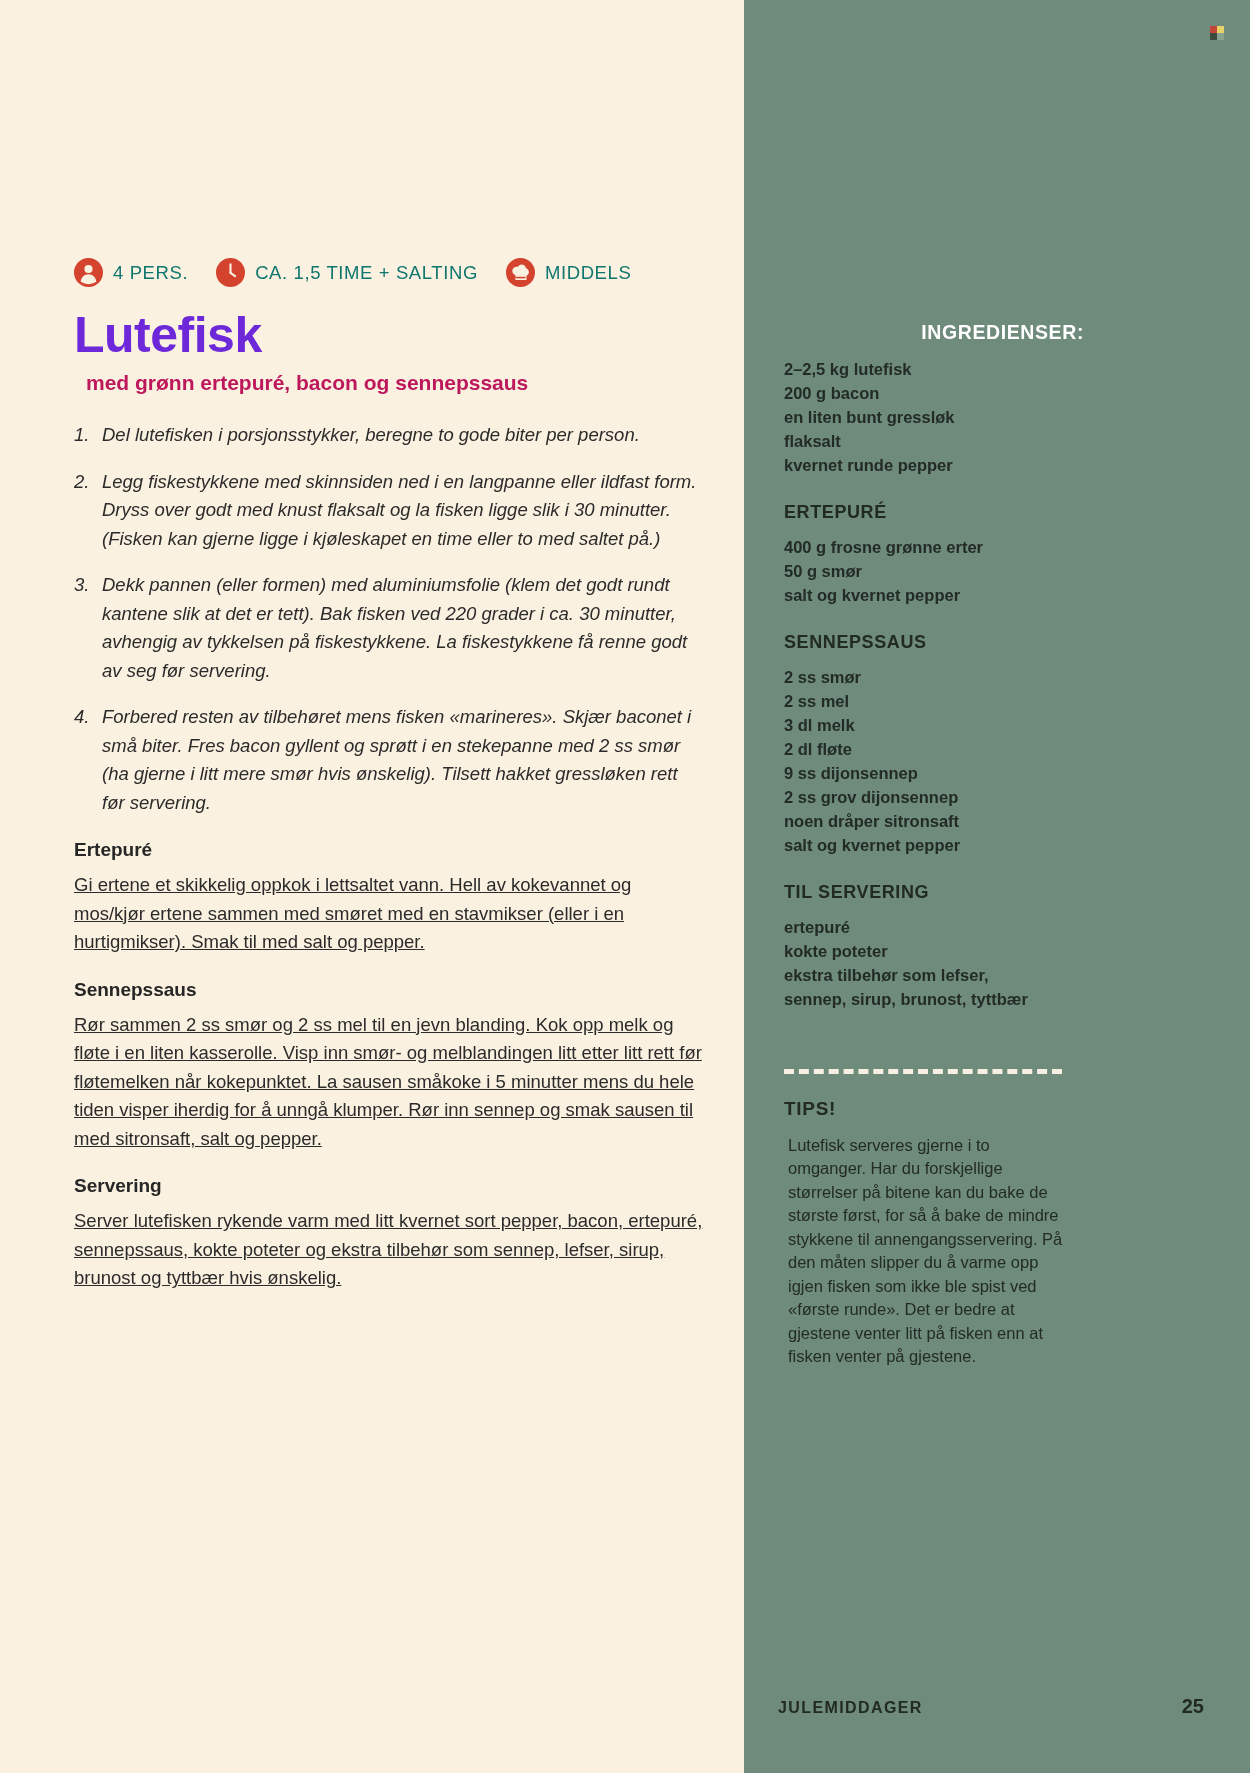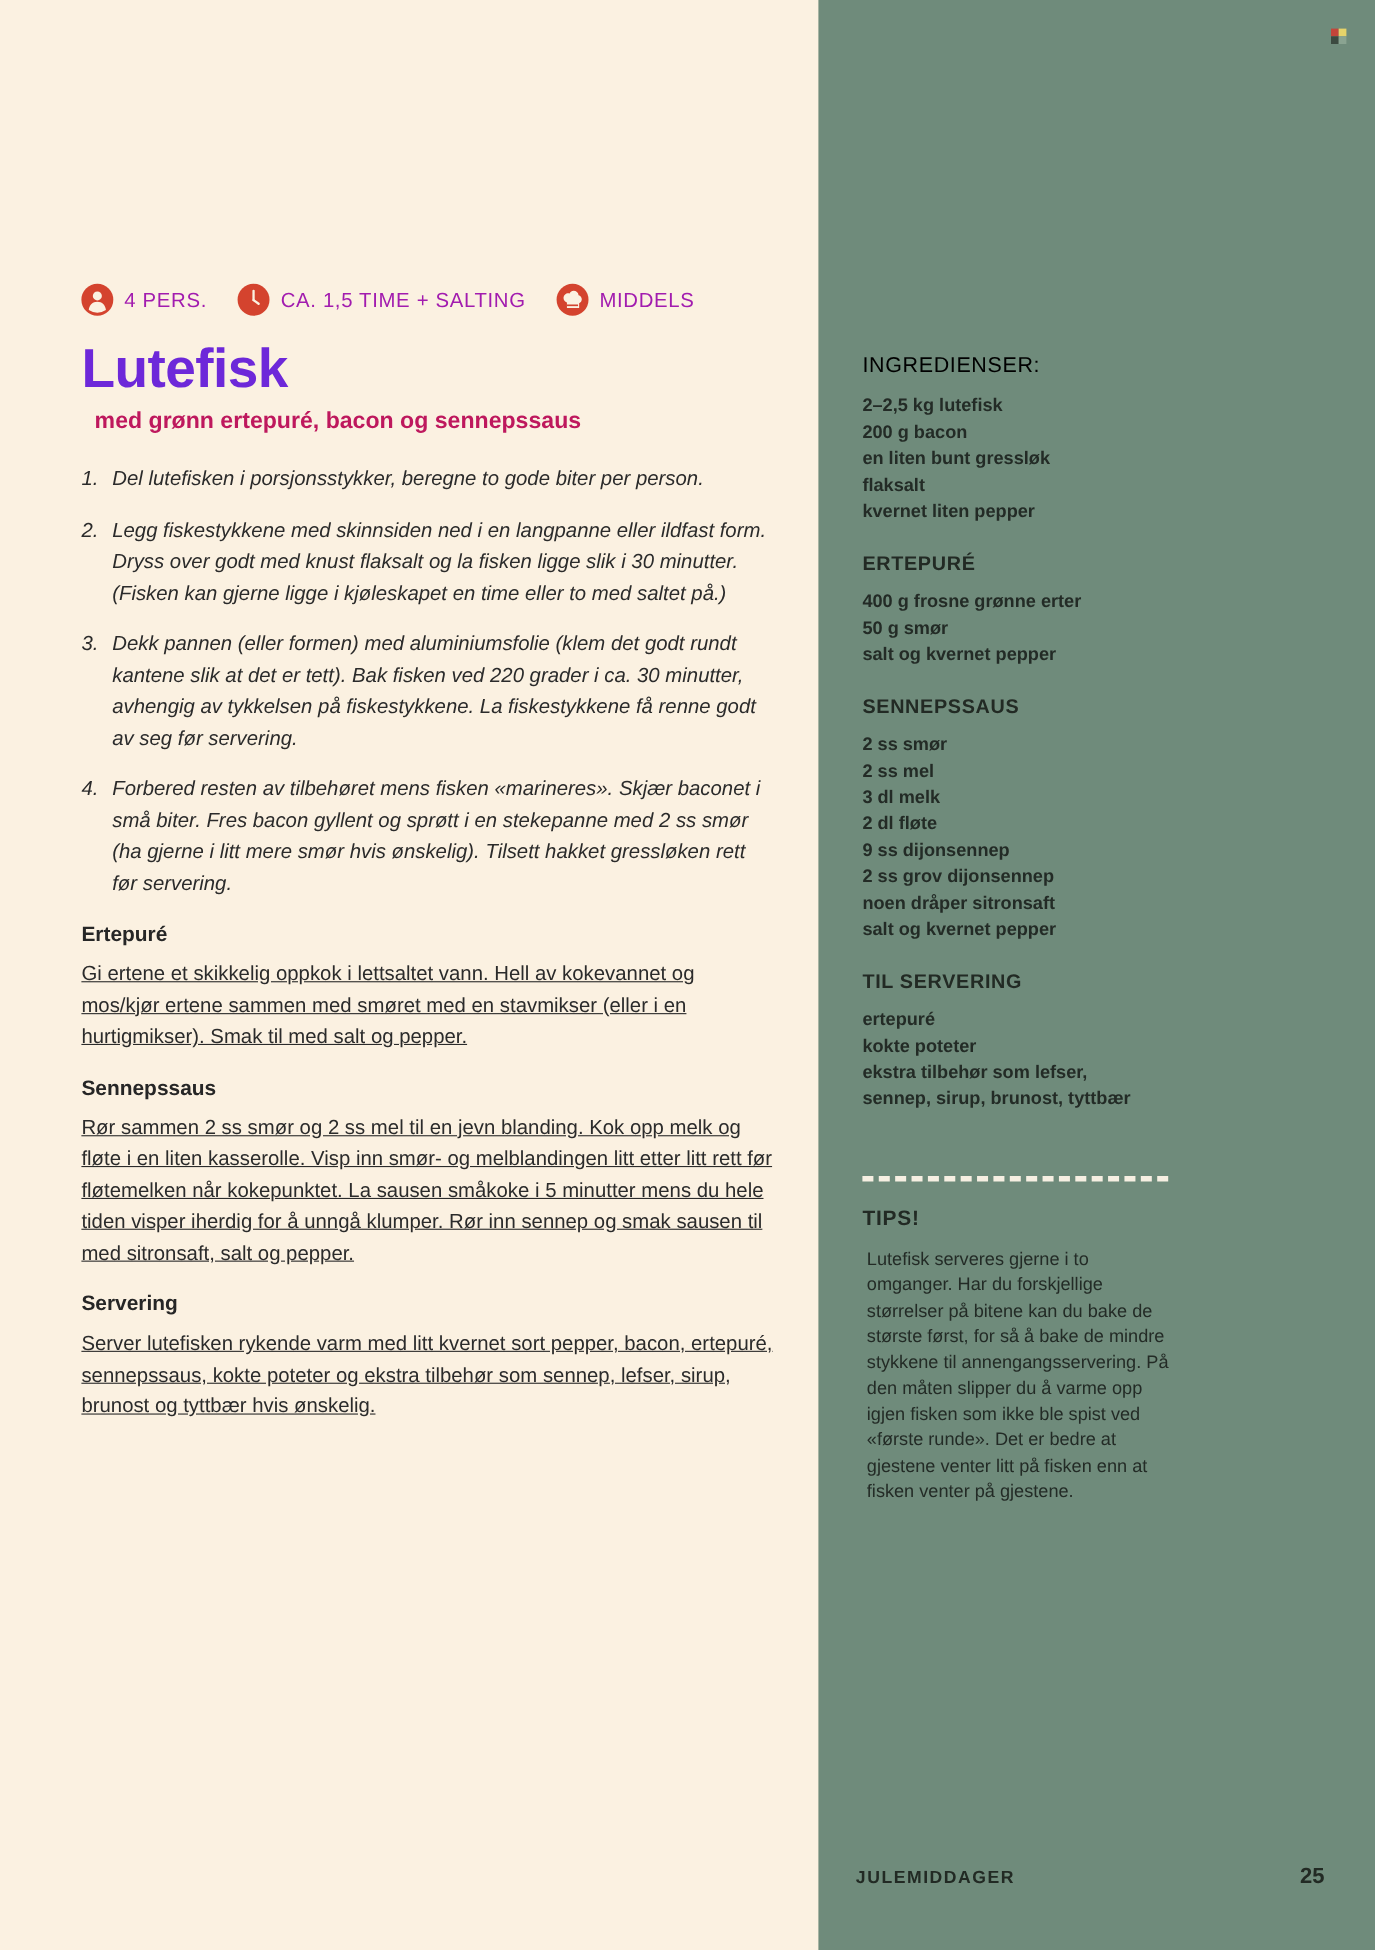--- a/index.html
+++ b/index.html
@@ -53,24 +53,25 @@
   .sidebar-inner {
     position: absolute;
     left: 40px;
     top: 322px;
     width: 300px;
   }
 
   h3.ing-title {
     margin: 0 0 14px 0;
     font-size: 19.5px;
-    font-weight: normal;
+    font-weight: bold;
     letter-spacing: 0.6px;
-    color: #000000;
+    color: #ffffff;
     line-height: 1.1;
+    text-align: right;
   }
   h4.ing-sub {
     margin: 26px 0 12px 0;
     font-size: 18px;
     font-weight: bold;
     letter-spacing: 0.6px;
     color: #222a24;
     line-height: 1.1;
   }
   ul.ing-list {
@@ -148,21 +149,21 @@
     margin-bottom: 22px;
   }
   .meta-item {
     display: flex;
     align-items: center;
     margin-right: 28px;
   }
   .meta-item .lbl {
     font-size: 18.5px;
     letter-spacing: 0.6px;
-    color: #a21caf;
+    color: #0f766e;
     margin-left: 10px;
     white-space: nowrap;
   }
   .ic {
     width: 29px;
     height: 29px;
     border-radius: 50%;
     background: #d4432e;
     position: relative;
     flex: none;
@@ -242,21 +243,21 @@
 
     <div class="sidebar-inner">
 
       <h3 class="ing-title">INGREDIENSER:</h3>
 
       <ul class="ing-list">
         <li>2–2,5 kg lutefisk</li>
         <li>200 g bacon</li>
         <li>en liten bunt gressløk</li>
         <li>flaksalt</li>
-        <li>kvernet liten pepper</li>
+        <li>kvernet runde pepper</li>
       </ul>
 
       <h4 class="ing-sub">ERTEPURÉ</h4>
       <ul class="ing-list">
         <li>400 g frosne grønne erter</li>
         <li>50 g smør</li>
         <li>salt og kvernet pepper</li>
       </ul>
 
       <h4 class="ing-sub">SENNEPSSAUS</h4>

